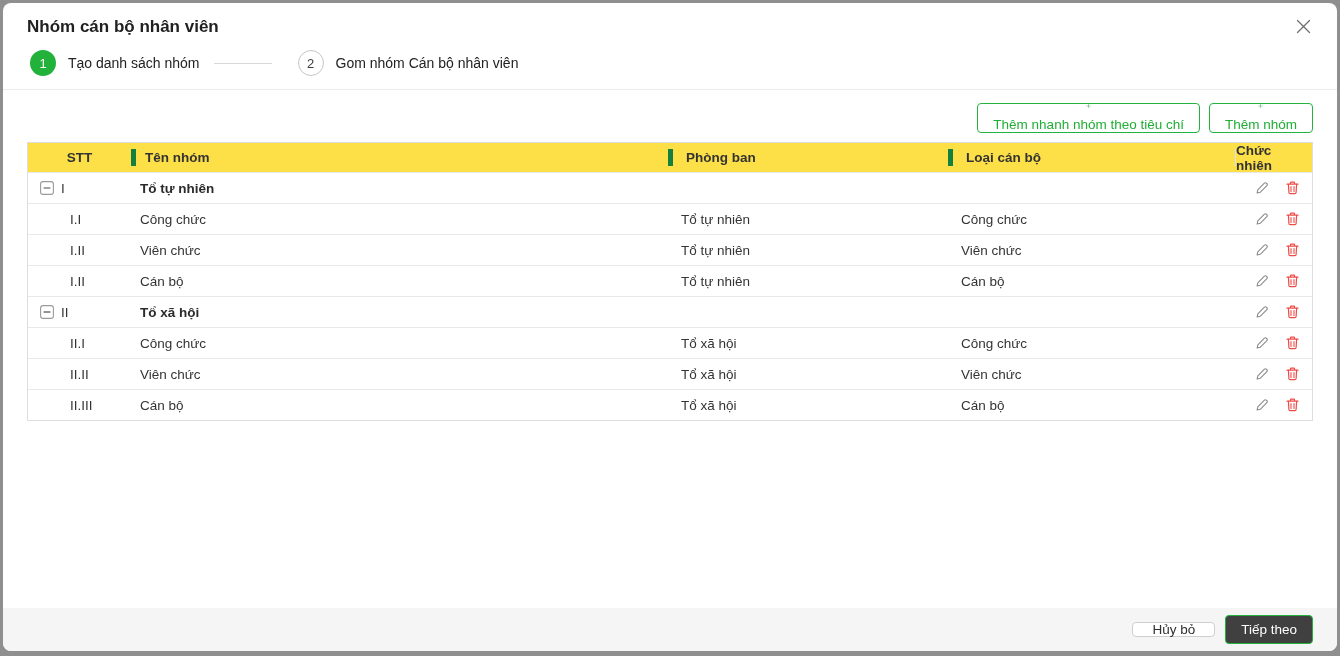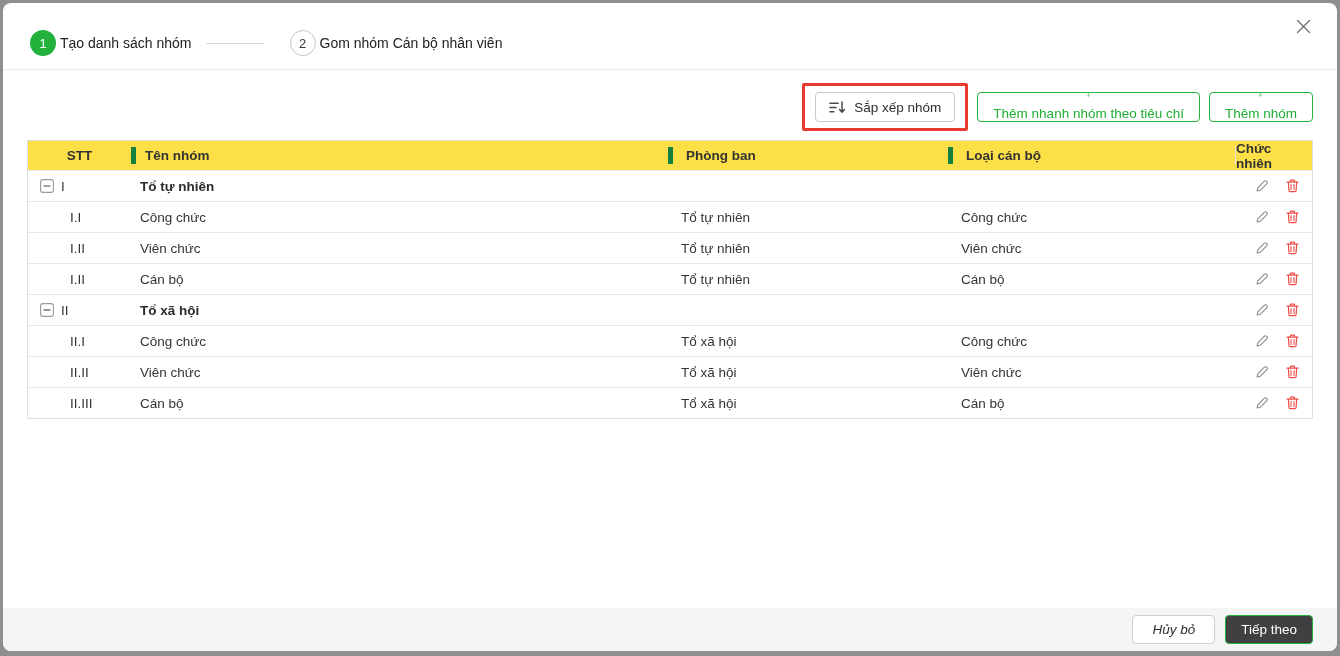--- a/index.html
+++ b/index.html
@@ -32,21 +32,21 @@
     padding: 13px 24px 13px 27px;
     border-bottom: 1px solid #ececec;
   }
   .step-circle {
     width: 26px; height: 26px; border-radius: 50%;
     display: flex; align-items: center; justify-content: center;
     font-size: 13px; flex: 0 0 auto;
   }
   .step-circle.active { background: #22b13a; color: #fff; }
   .step-circle.inactive { background: #fff; border: 1px solid #c6c6c6; color: #3c3c3c; }
-  .step-label { font-size: 14px; color: #222; margin-left: 4px; white-space: nowrap; }
+  .step-label { font-size: 14px; color: #222; margin-left: 12px; white-space: nowrap; }
   .step-connector { width: 58px; height: 1px; background: #d8d8d8; margin: 0 26px 0 14px; flex: 0 0 auto; }
   
   .toolbar {
     display: flex; align-items: center; justify-content: flex-end;
     gap: 9px;
     padding: 13px 24px 4px 24px;
   }
   .btn {
     height: 30px;
     display: inline-flex; align-items: center; justify-content: center;
@@ -100,54 +100,46 @@
   .icon-btn { display: inline-flex; cursor: pointer; }
   
   .modal-footer {
     position: absolute; left: 0; right: 0; bottom: 0;
     height: 43px;
     background: #f5f5f5;
     display: flex; align-items: center; justify-content: flex-end;
     gap: 10px;
     padding-right: 24px;
   }
-  .btn-cancel { border: 1px solid #cfcfcf; color: #2f2f2f; height: 29px; padding: 0 19px; font-size: 13.5px; font-style: italic; }
+  .btn-cancel { border: 1px solid #cfcfcf; color: #2f2f2f; height: 15px; padding: 0 19px; font-size: 13.5px; }
   .btn-next { background: #404040; border: 1px solid #22b13a; color: #fff; height: 29px; padding: 0 15px; font-size: 13.5px; }
 </style>
 </head>
 <body>
 
 <div class="modal">
 
   <div class="modal-header">
+    <div class="modal-title">Nhóm cán bộ nhân viên</div>
     <div class="close-btn">
       <svg width="15" height="15" viewBox="0 0 15 15">
         <path d="M1.5 1.5 L13.5 13.5 M13.5 1.5 L1.5 13.5" stroke="#6f6f6f" stroke-width="1.3" stroke-linecap="round"></path>
       </svg>
     </div>
   </div>
 
   <div class="stepper">
     <div class="step-circle active">1</div>
     <div class="step-label">Tạo danh sách nhóm</div>
     <div class="step-connector"></div>
     <div class="step-circle inactive">2</div>
     <div class="step-label">Gom nhóm Cán bộ nhân viên</div>
   </div>
 
   <div class="toolbar">
-    <div class="annotation-box">
-      <div class="btn btn-plain">
-        <svg width="17" height="13" viewBox="0 0 17 13">
-          <path d="M1 2.2 H9.2 M1 6.5 H7 M1 10.8 H4.8" stroke="#4a4a4a" stroke-width="1.5" stroke-linecap="round"></path>
-          <path d="M13 1 V11 M10.6 8.6 L13 11.2 L15.4 8.6" fill="none" stroke="#4a4a4a" stroke-width="1.5" stroke-linecap="round" stroke-linejoin="round"></path>
-        </svg>
-        <span>Sắp xếp nhóm</span>
-      </div>
-    </div>
     <div class="btn btn-green-outline">
       <svg width="13" height="13" viewBox="0 0 13 13">
         <path d="M6.5 1 V12 M1 6.5 H12" stroke="#24b33c" stroke-width="1.5" stroke-linecap="round"></path>
       </svg>
       <span>Thêm nhanh nhóm theo tiêu chí</span>
     </div>
     <div class="btn btn-green-outline">
       <svg width="13" height="13" viewBox="0 0 13 13">
         <path d="M6.5 1 V12 M1 6.5 H12" stroke="#24b33c" stroke-width="1.5" stroke-linecap="round"></path>
       </svg>

